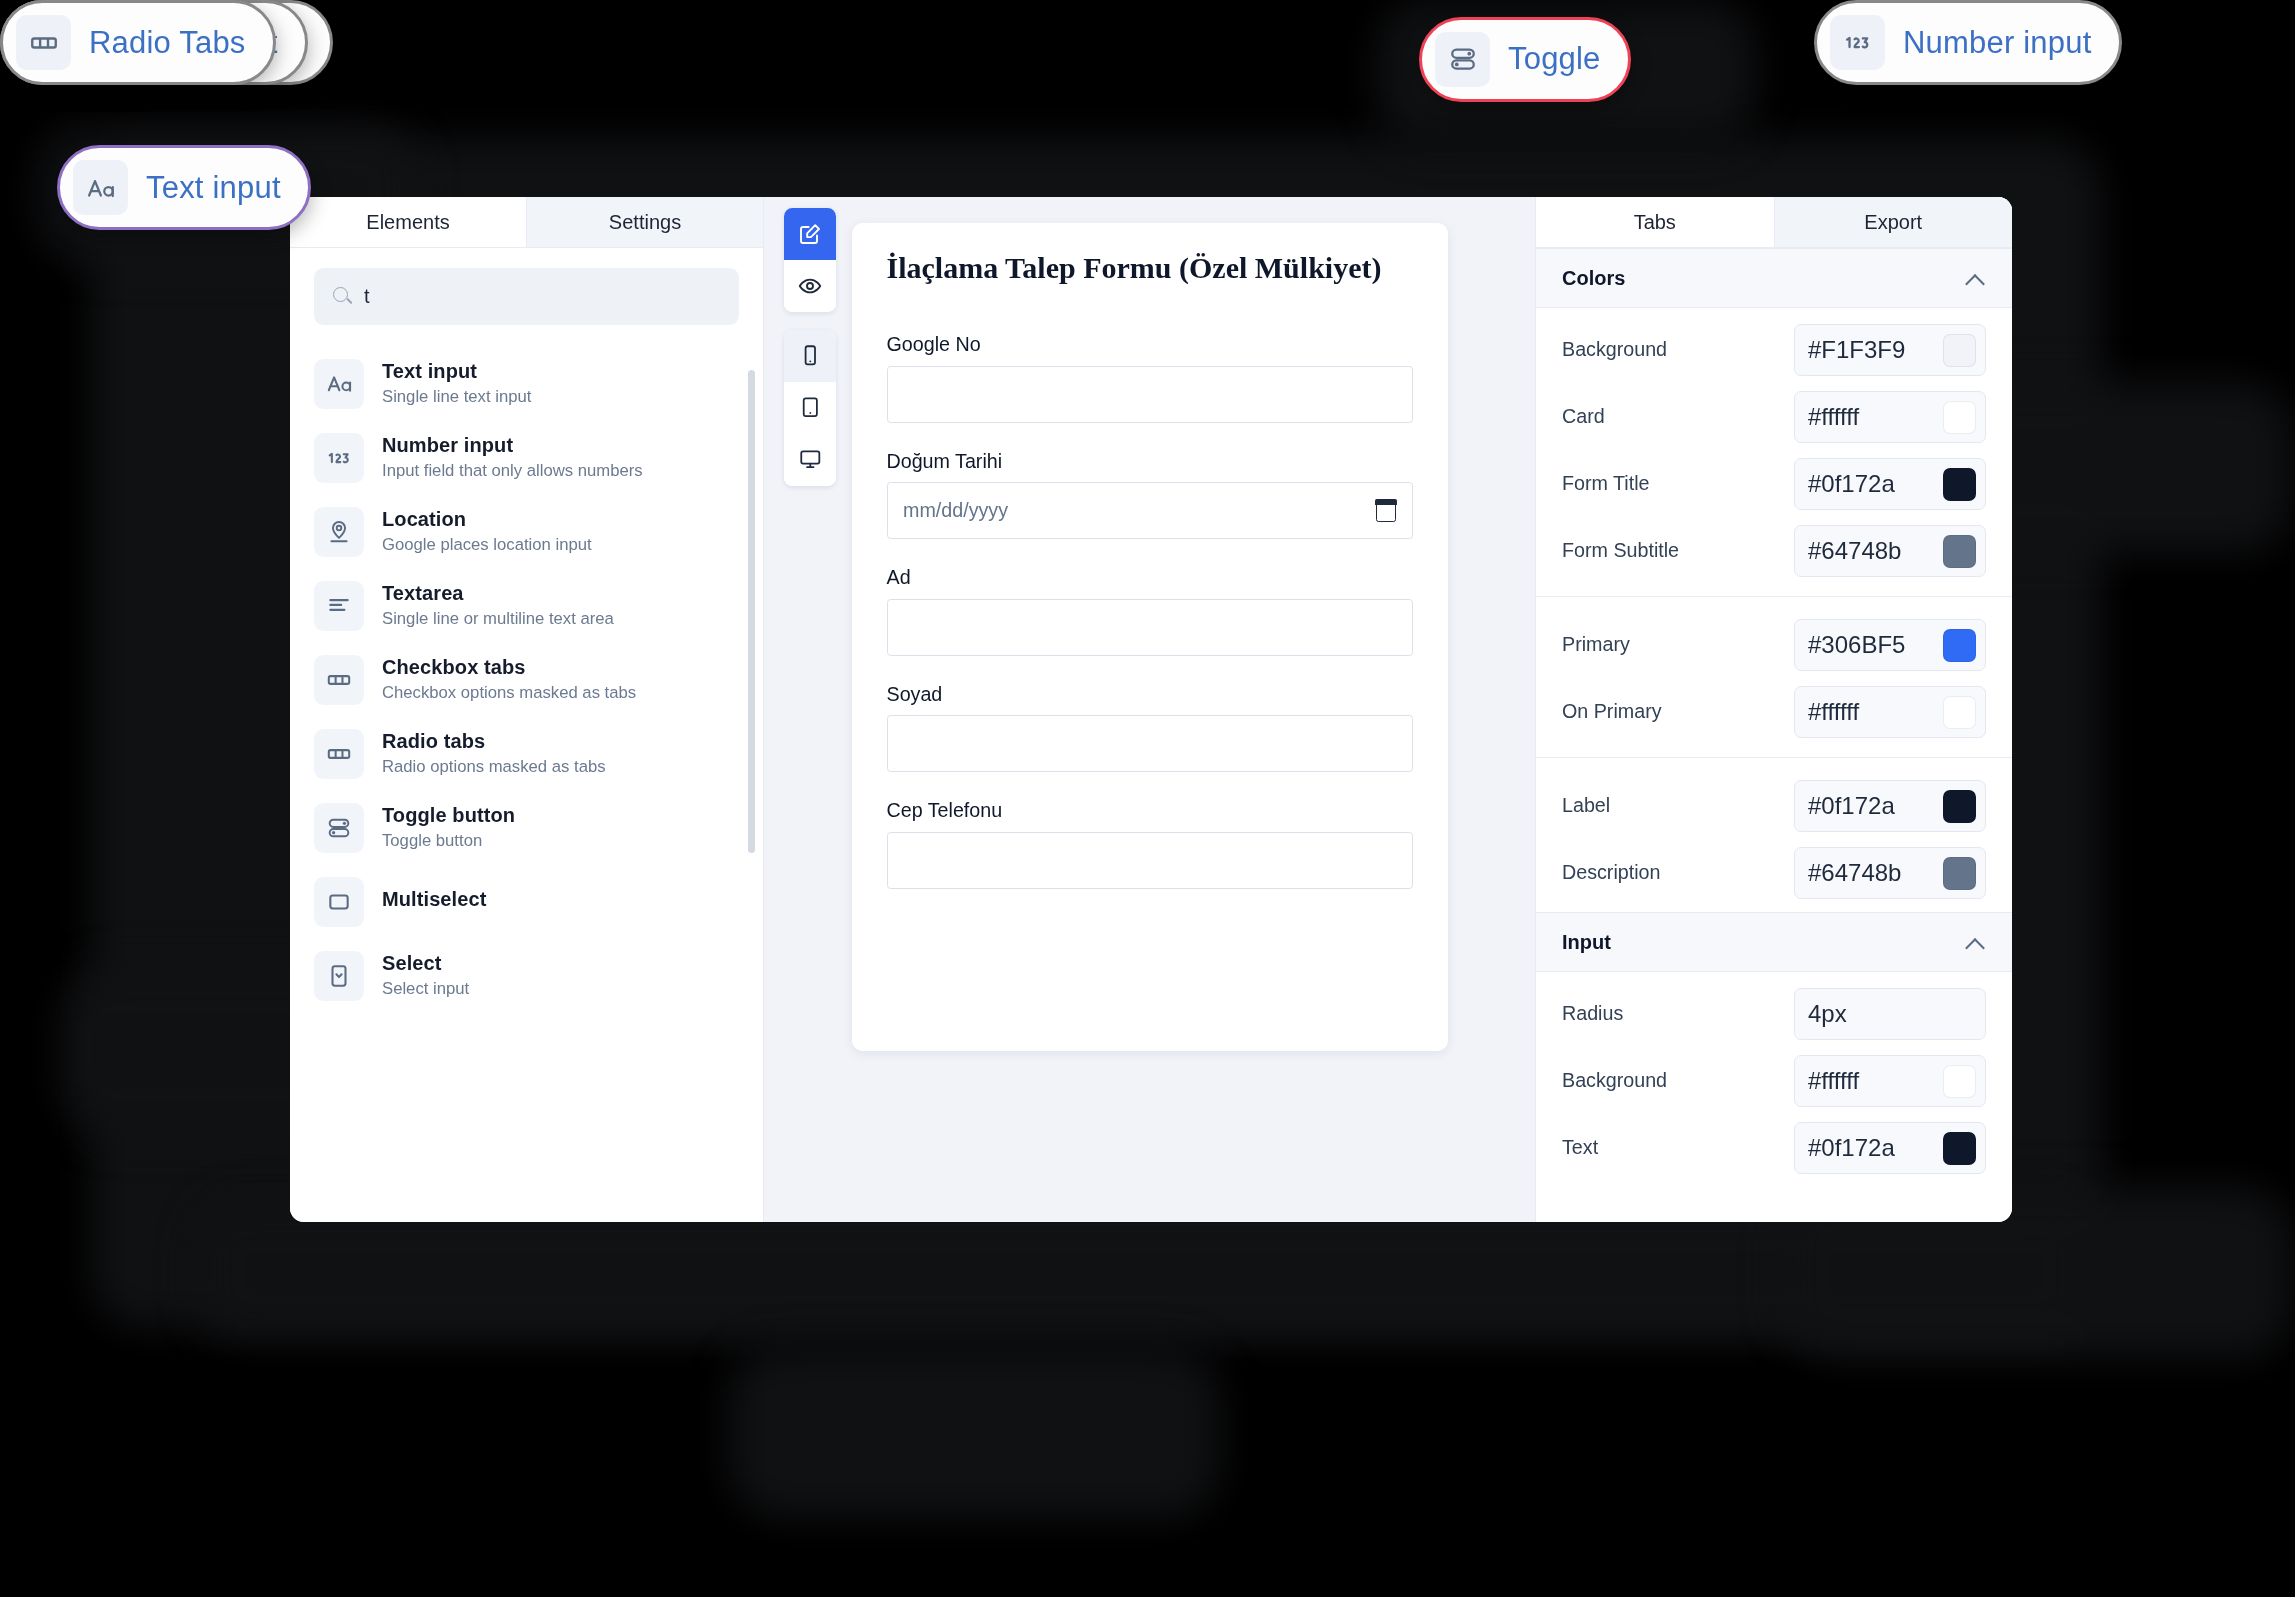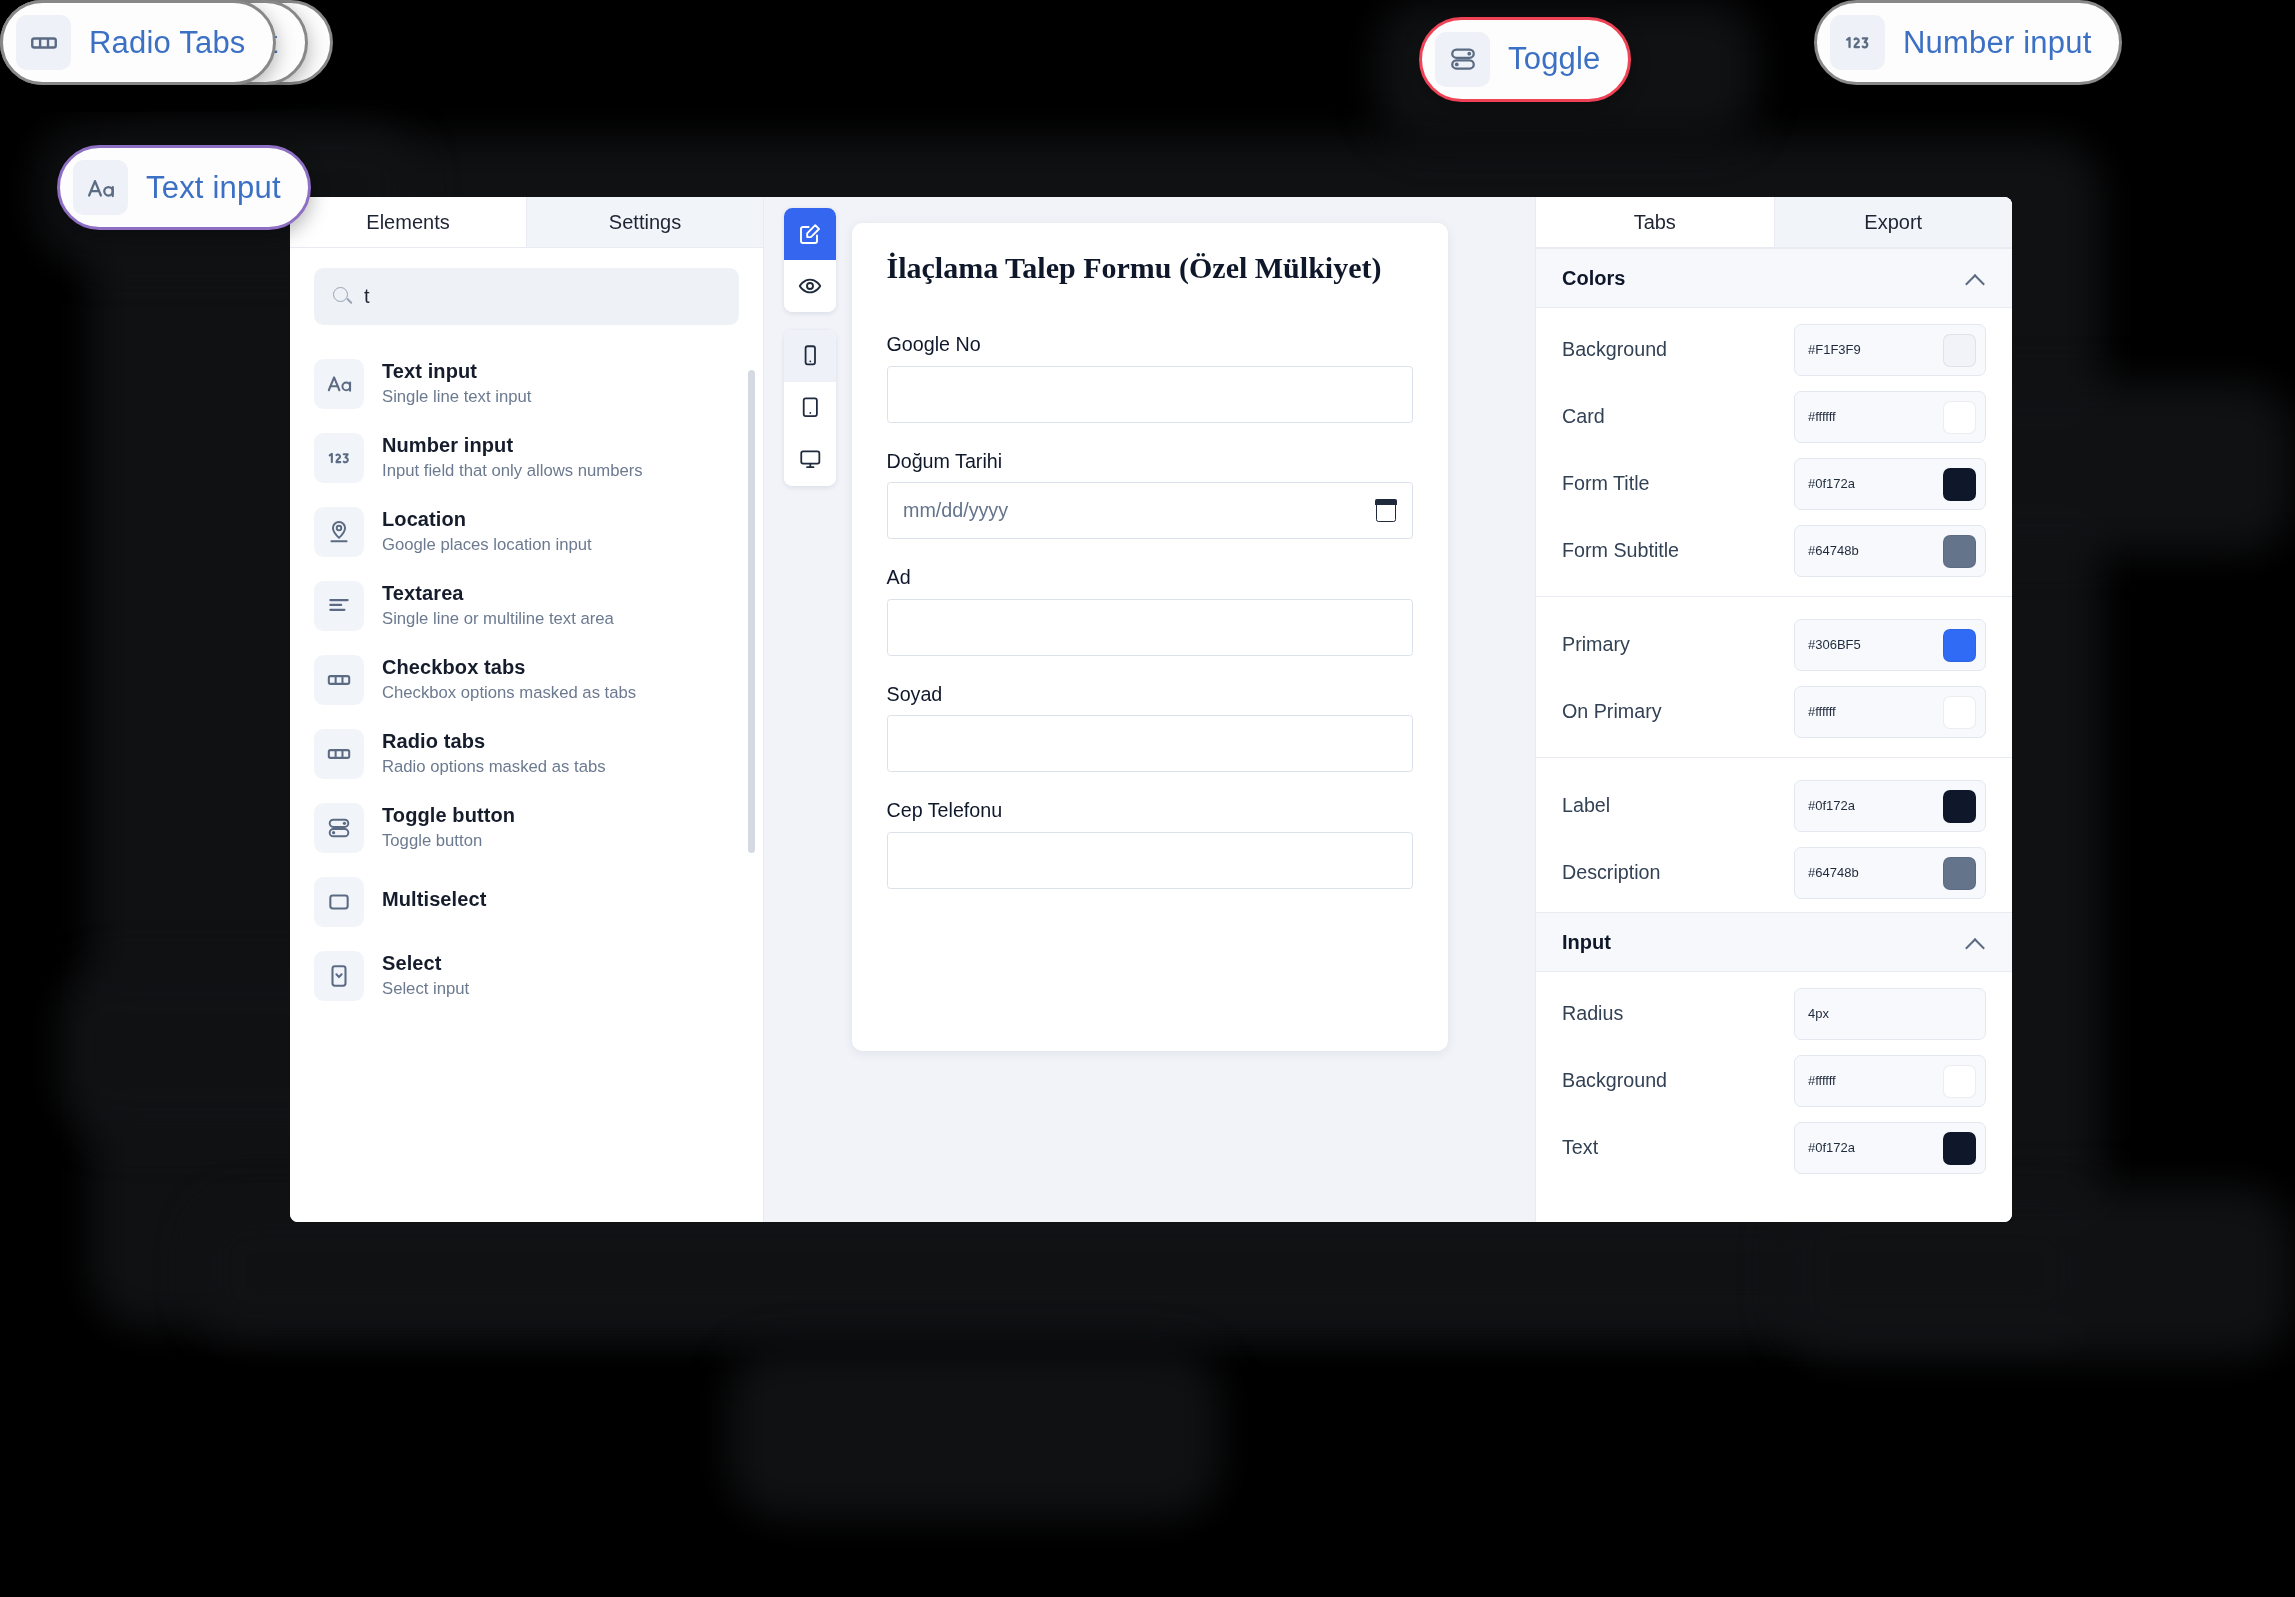--- a/index.html
+++ b/index.html
@@ -27,21 +27,21 @@
   .blob.b6 { left: 1781px; top: 1186px; width: 512px;  height: 173px;  border-radius: 54px; }
   .blob.b7 { left: 1799px; top: 381px;  width: 494px;  height: 173px;  border-radius: 54px; }
   .blob.b8 { left: 60px;  top: 965px; width: 494px;  height: 173px;  border-radius: 54px; }
 
   
   #app {
     position: absolute;
     left: 290px; top: 197px;
     width: 1722px; height: 1025px;
     background: #ffffff;
-    border-radius: 8px;
+    border-radius: 14px;
     overflow: hidden;
     display: flex;
   }
 
   
   .left-panel {
     width: 474px; height: 100%;
     background:#fff;
     border-right: 0.6px solid #e8ecf2;
     display: flex; flex-direction: column;
@@ -168,21 +168,21 @@
   }
   .rows { padding: 8.3px 0 6px 0; }
   .row {
     display:flex; align-items:center; justify-content:space-between;
     padding: 0 26px; height: 67px;
   }
   .row-label { font-size: 19.7px; color:#334155; }
   .sw {
     width: 192px; height: 52px; border: 1.2px solid #e3e8f0; border-radius: 7.1px;
     background:#f7f9fc; display:flex; align-items:center; padding: 0 13px;
-    font-size: 13px; color:#1f2a3c; position: relative;
+    font-size: 24px; color:#1f2a3c; position: relative;
   }
   .sw .chipbox {
     position:absolute; right: 9.5px; top: 9px; width: 33px; height: 33px;
     border-radius: 7.1px; border: 0.6px solid rgba(15,23,42,.08);
   }
   .divider { height: 0.6px; background:#e8ecf2; margin: 6px 0; }
 
   
   .badge {
     position: absolute; display:flex; align-items:center; gap: 18px;

